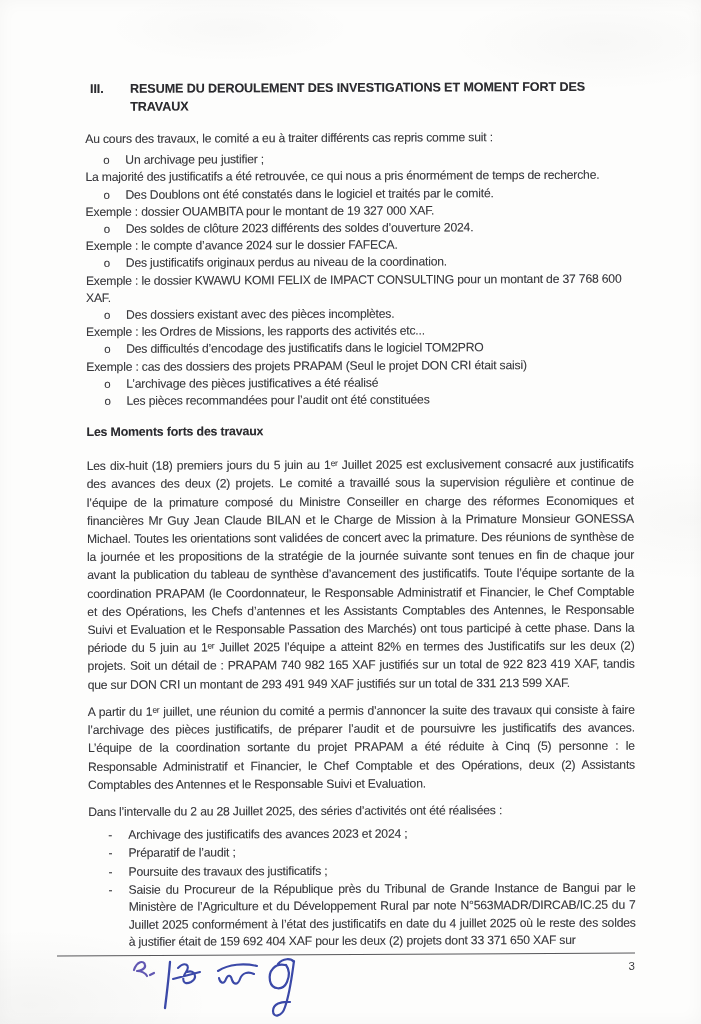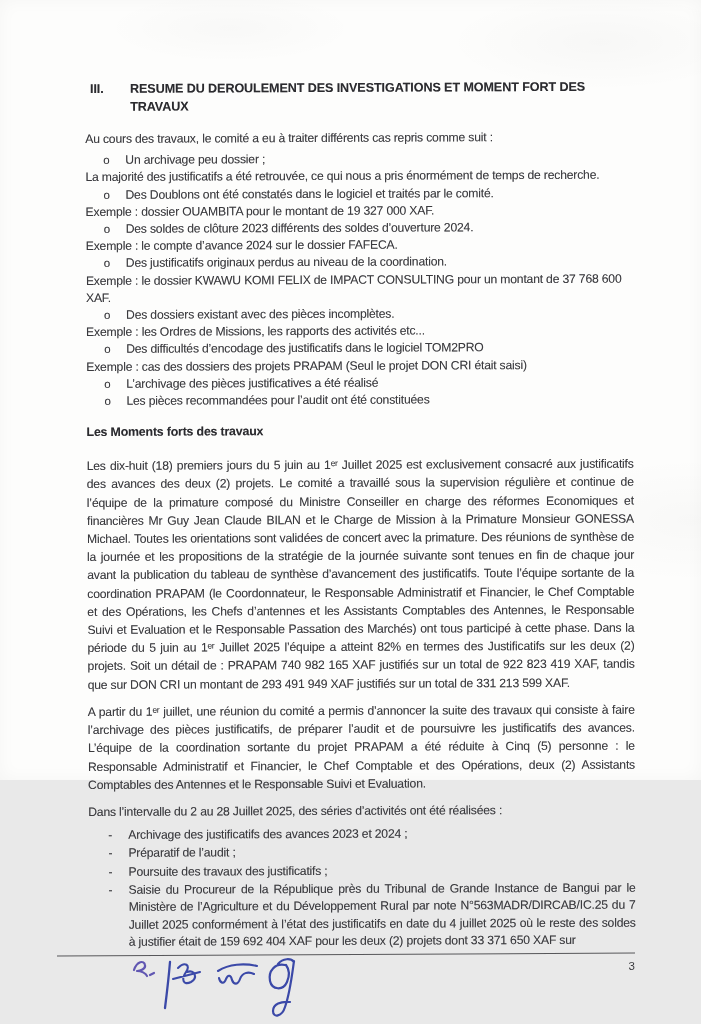--- a/index.html
+++ b/index.html
@@ -2,21 +2,21 @@
 <html><head>
 <meta charset="utf-8">
 <style>
   html,body{margin:0;padding:0;}
   body{
     width:701px;height:1024px;overflow:hidden;
     background:#e9e9e9;
     font-family:"Liberation Sans","DejaVu Sans",sans-serif;
   }
   .page{
-    position:relative;width:701px;height:780px;
+    position:relative;width:701px;height:1024px;
     background:
       radial-gradient(180px 50px at 230px 28px, rgba(0,0,0,0.018), transparent 70%),
       radial-gradient(220px 70px at 600px 42px, rgba(0,0,0,0.022), transparent 70%),
       radial-gradient(260px 110px at 30px 1005px, rgba(0,0,0,0.035), transparent 70%),
       radial-gradient(200px 90px at 690px 520px, rgba(0,0,0,0.02), transparent 70%),
       #fdfdfc;
     box-shadow:inset 0 0 18px rgba(0,0,0,0.035);
   }
   .content{
     position:absolute;left:85px;top:80px;width:547px;
@@ -67,21 +67,21 @@
   <div class="content">
 
     <div class="heading">
       <span class="hnum">III.</span>
       <span class="htitle">RESUME DU DEROULEMENT DES INVESTIGATIONS ET MOMENT FORT DES TRAVAUX</span>
     </div>
 
     <p class="intro">Au cours des travaux, le comité a eu à traiter différents cas repris comme suit :</p>
 
     <div class="case-list" id="case-list">
-        <div class="case-row bullet"><span class="marker">o</span><span class="txt">Un archivage peu dossier ;</span></div>
+        <div class="case-row bullet"><span class="marker">o</span><span class="txt">Un archivage peu justifier ;</span></div>
         <div class="case-row plain"><span class="txt">La majorité des justificatifs a été retrouvée, ce qui nous a pris énormément de temps de recherche.</span></div>
         <div class="case-row bullet"><span class="marker">o</span><span class="txt">Des Doublons ont été constatés dans le logiciel et traités par le comité.</span></div>
         <div class="case-row example"><span class="txt">Exemple : dossier OUAMBITA pour le montant de 19 327 000 XAF.</span></div>
         <div class="case-row bullet"><span class="marker">o</span><span class="txt">Des soldes de clôture 2023 différents des soldes d’ouverture 2024.</span></div>
         <div class="case-row example"><span class="txt">Exemple : le compte d’avance 2024 sur le dossier FAFECA.</span></div>
         <div class="case-row bullet"><span class="marker">o</span><span class="txt">Des justificatifs originaux perdus au niveau de la coordination.</span></div>
         <div class="case-row example"><span class="txt">Exemple : le dossier KWAWU KOMI FELIX de IMPACT CONSULTING pour un montant de 37 768 600 XAF.</span></div>
         <div class="case-row bullet"><span class="marker">o</span><span class="txt">Des dossiers existant avec des pièces incomplètes.</span></div>
         <div class="case-row example"><span class="txt">Exemple : les Ordres de Missions, les rapports des activités etc...</span></div>
         <div class="case-row bullet"><span class="marker">o</span><span class="txt">Des difficultés d’encodage des justificatifs dans le logiciel TOM2PRO</span></div>

